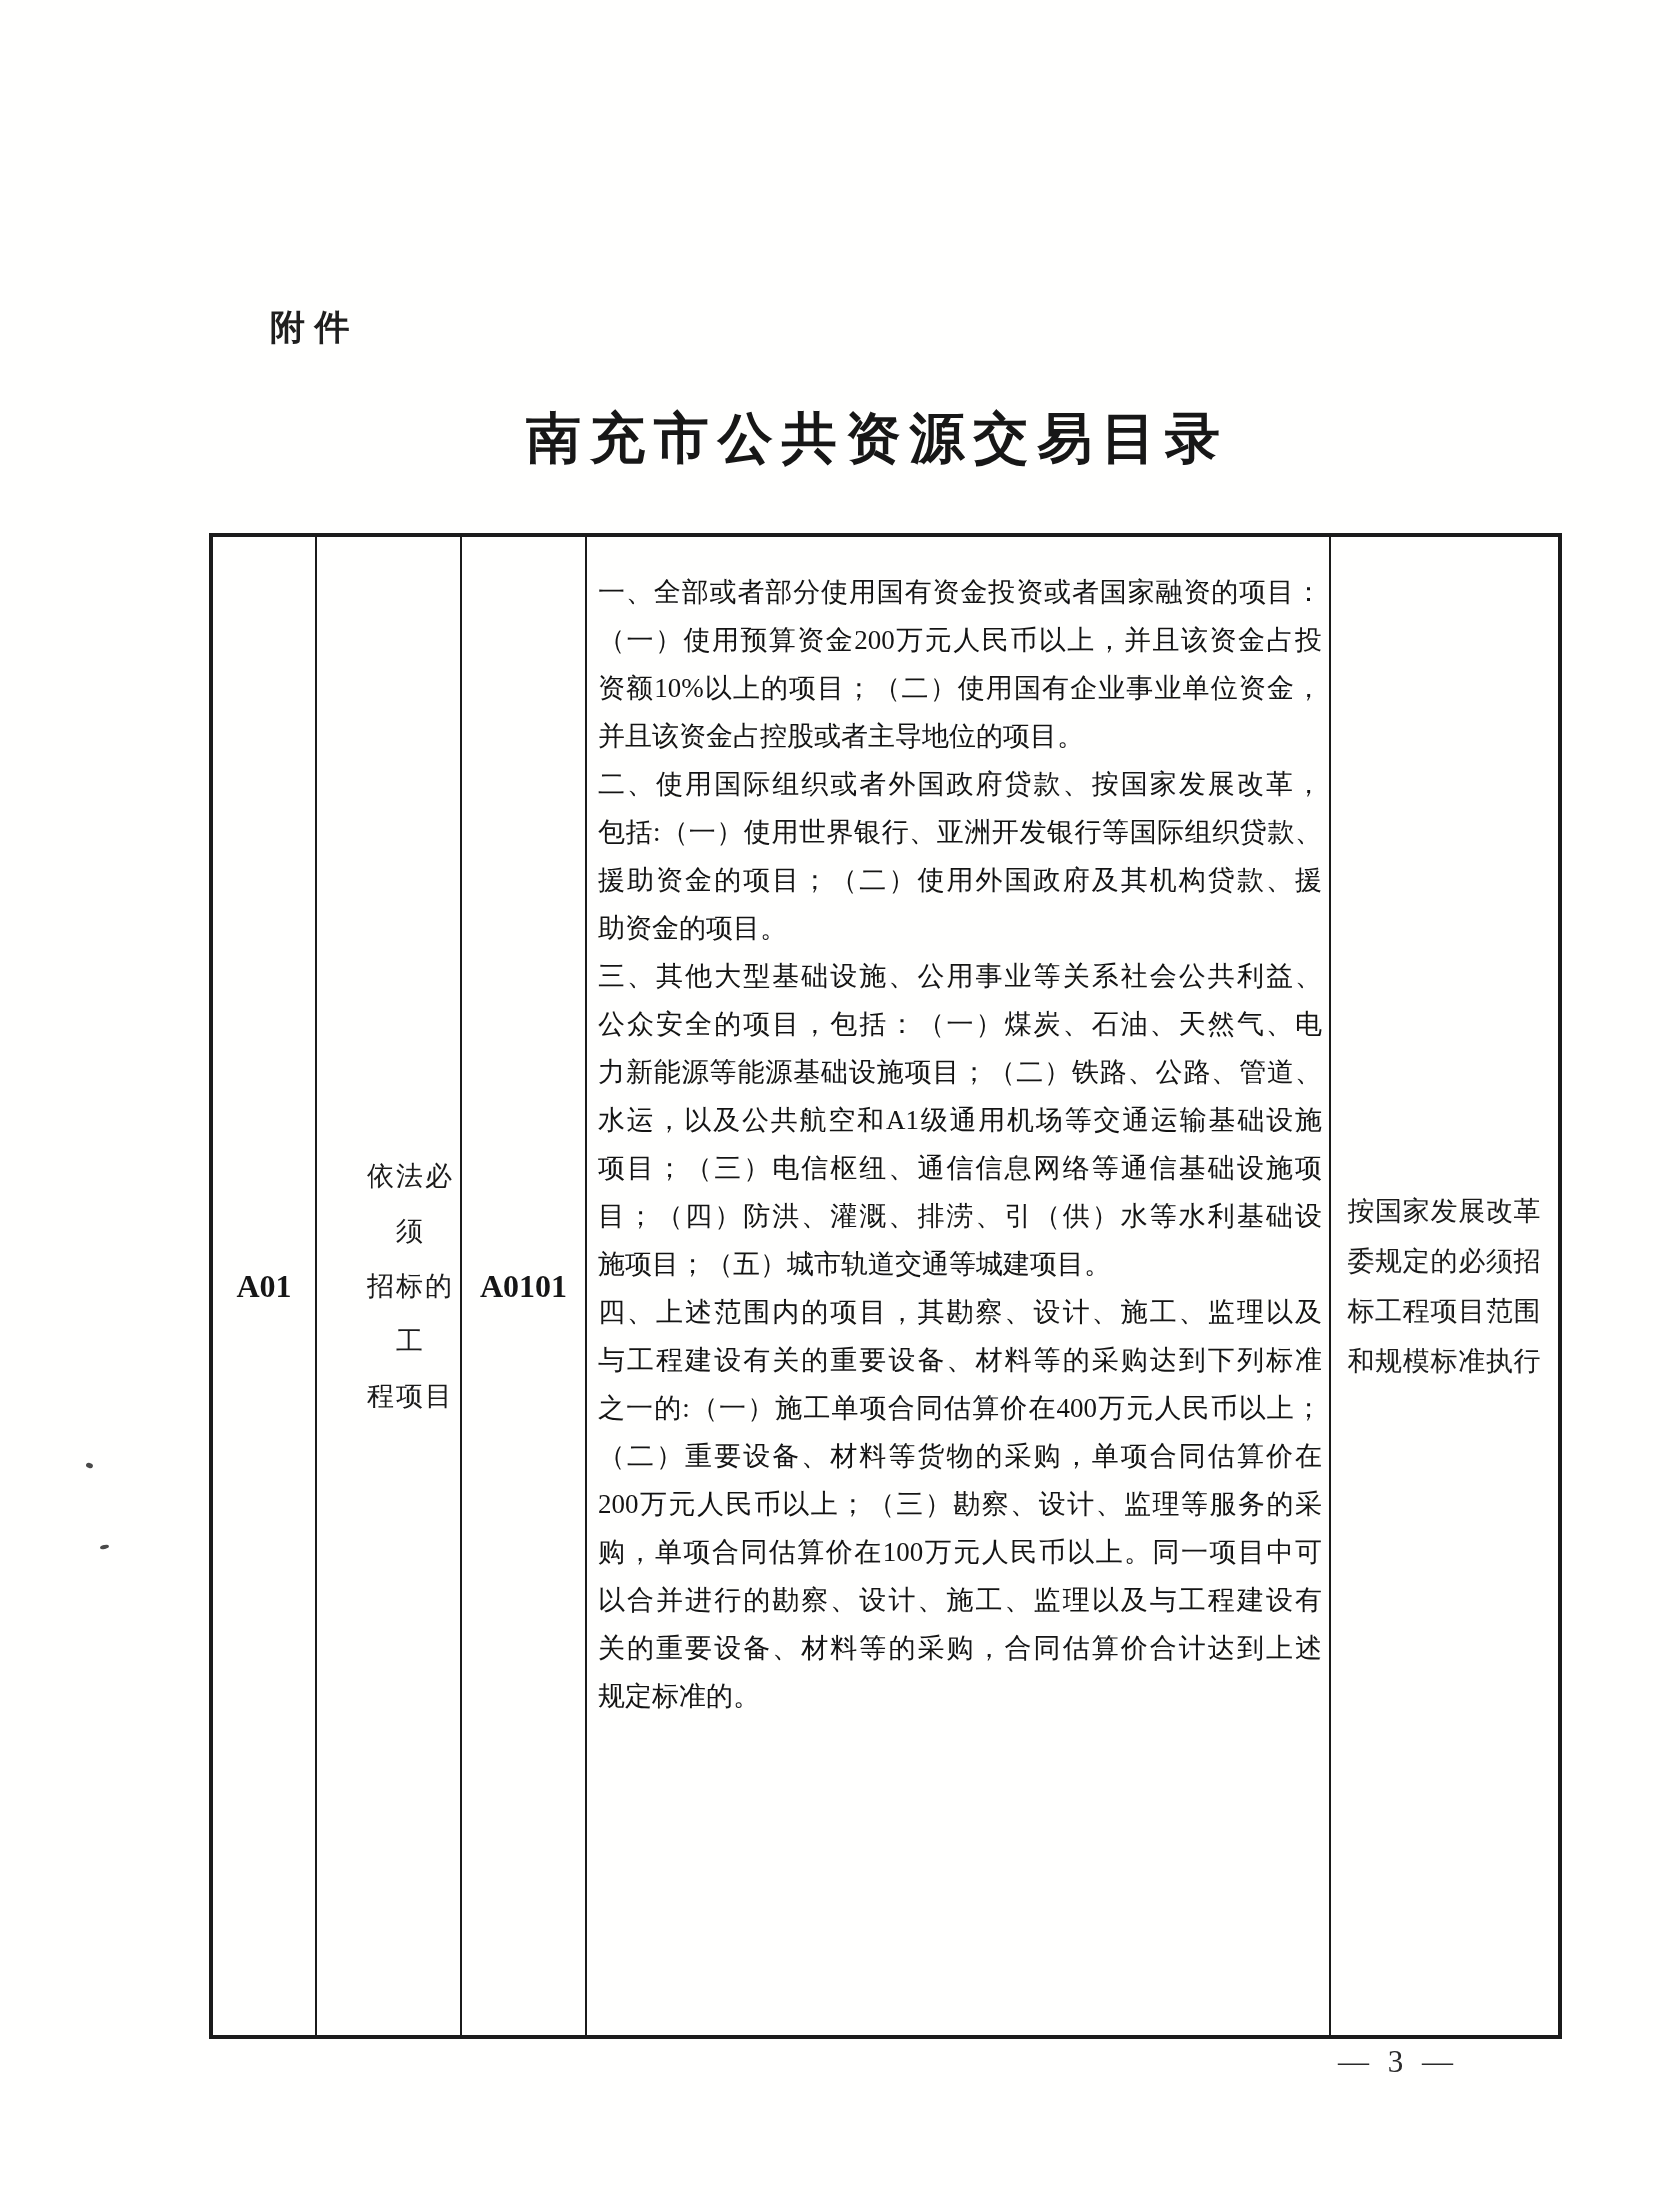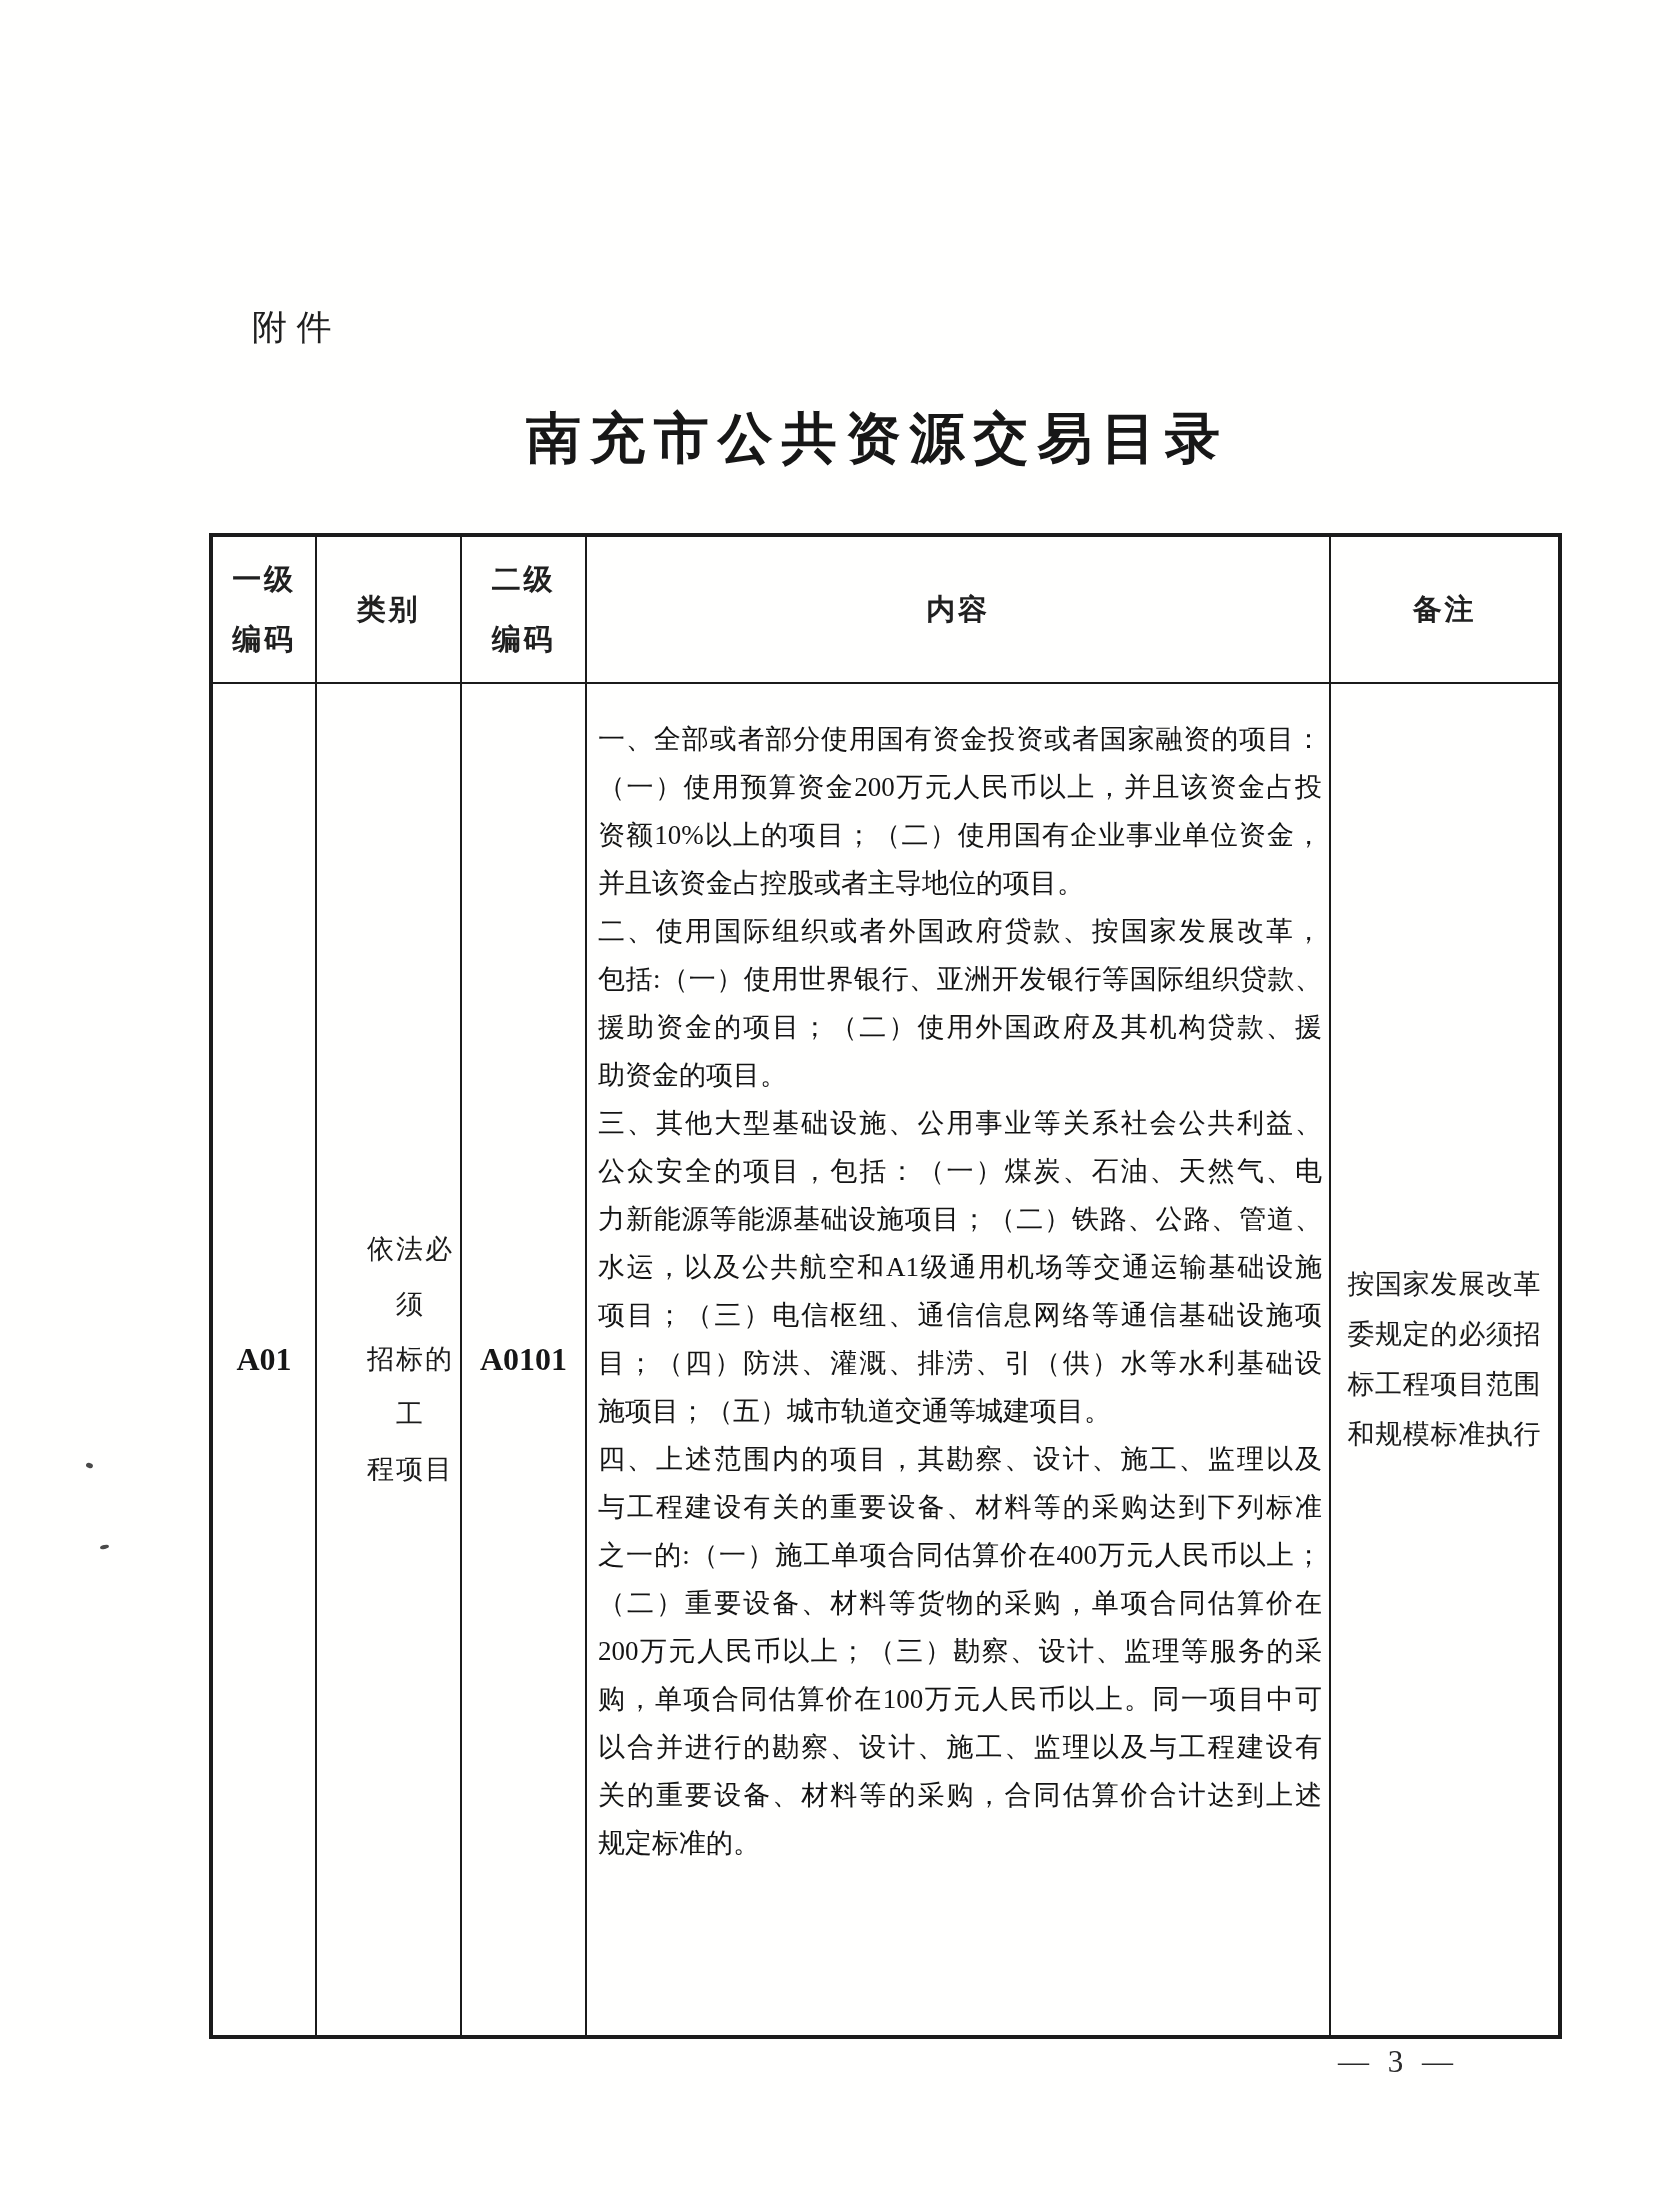--- a/index.html
+++ b/index.html
@@ -4,23 +4,23 @@
 <style>
   html, body { margin:0; padding:0; background:#ffffff; }
   body {
     width:1679px; height:2194px;
     font-family:"Liberation Serif", serif;
     color:#1c1c1c;
   }
   .page { position:relative; width:1679px; height:2194px; overflow:hidden; background:#fffffe; }
 
   .attachment {
-    position:absolute; left:252px; top:304px;
+    position:absolute; left:270px; top:304px;
     font-family:"Liberation Sans", sans-serif;
-    font-weight:normal; font-size:35px; letter-spacing:9.5px; color:#1f1f1f;
+    font-weight:bold; font-size:35px; letter-spacing:9.5px; color:#1f1f1f;
   }
 
   .title {
     position:absolute; left:0; right:0; top:402px; margin:0;
     text-align:center; padding-left:76px;
     font-family:"Liberation Sans", sans-serif;
     font-weight:bold; font-size:55px; letter-spacing:8.9px; color:#171717;
   }
 
   table.catalog {
@@ -91,29 +91,20 @@
 
   <table class="catalog">
     <colgroup>
       <col style="width:105px">
       <col style="width:145px">
       <col style="width:125px">
       <col style="width:744px">
       <col style="width:230px">
     </colgroup>
     <tbody>
-        <tr class="r-head">
-      <th class="h">一级
-编码</th>
-      <th class="h">类别</th>
-      <th class="h">二级
-编码</th>
-      <th class="h">内容</th>
-      <th class="h">备注</th>
-    </tr>
     <tr class="r-main">
       <td class="code-cell">A01</td>
       <td class="category-cell">
         <div class="ln">依法必须</div>
         <div class="ln">招标的工</div>
         <div class="ln">程项目</div>
       </td>
       <td class="code-cell">A0101</td>
       <td class="content-cell">
         <div class="cl">一、全部或者部分使用国有资金投资或者国家融资的项目：</div>

